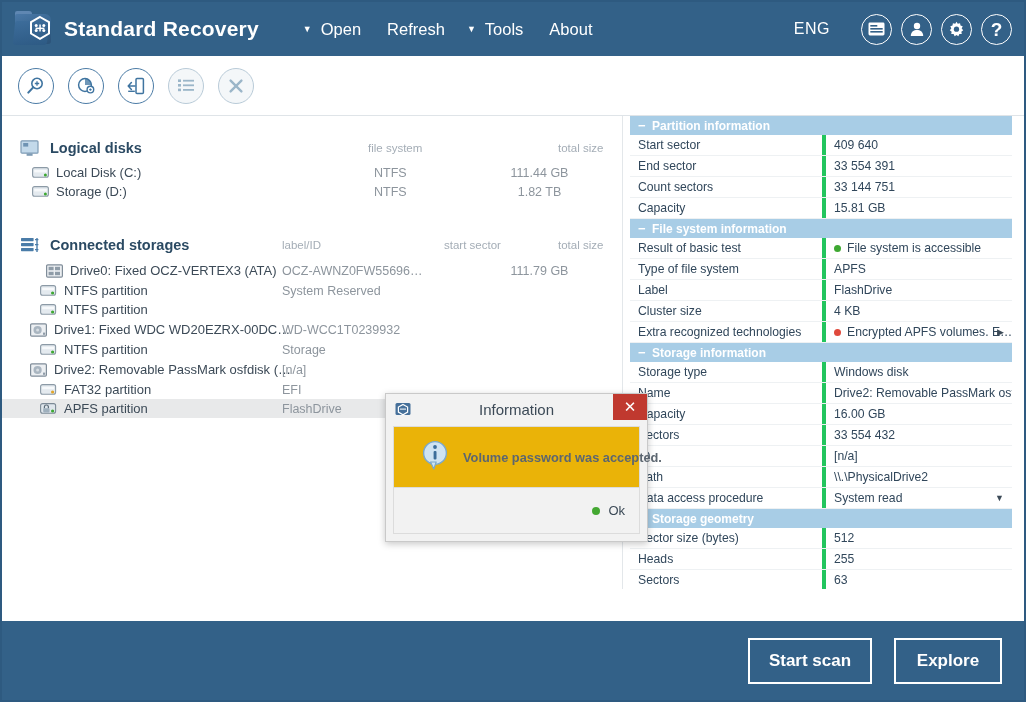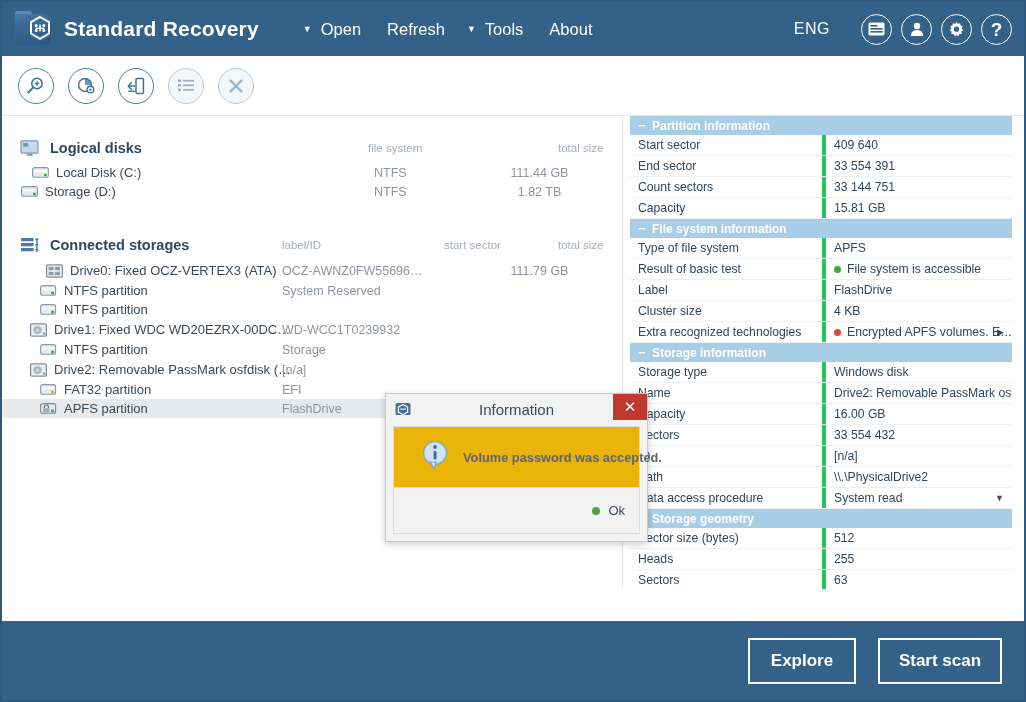--- a/index.html
+++ b/index.html
@@ -320,21 +320,21 @@
             <rect x="0.6" y="1.6" width="15.8" height="9.6" rx="2" fill="#e4eaef" stroke="#8c9aa6" stroke-width="1.1"></rect>
             <rect x="2.2" y="4" width="12.6" height="2.4" fill="#f7f9fb"></rect>
             <circle cx="13.4" cy="9" r="1.5" fill="#3ea832"></circle>
           </svg>
         </span>
         <span class="rlbl">Local Disk (C:)</span>
         <span class="cell" style="left:372px;">NTFS</span>
         <span class="cell rt" style="left:470px;width:135px;">111.44 GB</span>
       </div>
 
-      <div class="trow" style="padding-left:19px;">
+      <div class="trow" style="padding-left:30px;">
         <span class="rico">
           <svg width="17" height="13" viewBox="0 0 17 13">
             <rect x="0.6" y="1.6" width="15.8" height="9.6" rx="2" fill="#e4eaef" stroke="#8c9aa6" stroke-width="1.1"></rect>
             <rect x="2.2" y="4" width="12.6" height="2.4" fill="#f7f9fb"></rect>
             <circle cx="13.4" cy="9" r="1.5" fill="#3ea832"></circle>
           </svg>
         </span>
         <span class="rlbl">Storage (D:)</span>
         <span class="cell" style="left:372px;">NTFS</span>
         <span class="cell rt" style="left:470px;width:135px;">1.82 TB</span>
@@ -486,29 +486,29 @@
       <div class="prow">
         <span class="k">Capacity</span>
         <span class="v">15.81 GB</span>
       </div>
 
       <div class="sec-hdr">
         <span class="minus">−</span>
         <span class="st">File system information</span>
       </div>
       <div class="prow">
-        <span class="k">Type of file system</span>
-        <span class="v">APFS</span>
-      </div>
-      <div class="prow">
         <span class="k">Result of basic test</span>
         <span class="v">
           <span class="dot" style="background:#3ea832;"></span>
           <span>File system is accessible</span>
         </span>
+      </div>
+      <div class="prow">
+        <span class="k">Type of file system</span>
+        <span class="v">APFS</span>
       </div>
       <div class="prow">
         <span class="k">Label</span>
         <span class="v">FlashDrive</span>
       </div>
       <div class="prow">
         <span class="k">Cluster size</span>
         <span class="v">4 KB</span>
       </div>
       <div class="prow">
@@ -599,16 +599,16 @@
       <div class="dlg-foot">
         <span class="okbtn">
           <span class="okdot"></span>
           <span class="oklbl">Ok</span>
         </span>
       </div>
     </div>
   </div>
 
   <div class="footer">
+    <div class="fbtn wide">Start scan</div>
     <div class="fbtn narrow">Explore</div>
-    <div class="fbtn wide">Start scan</div>
   </div>
 </div>
 
 </body></html>

